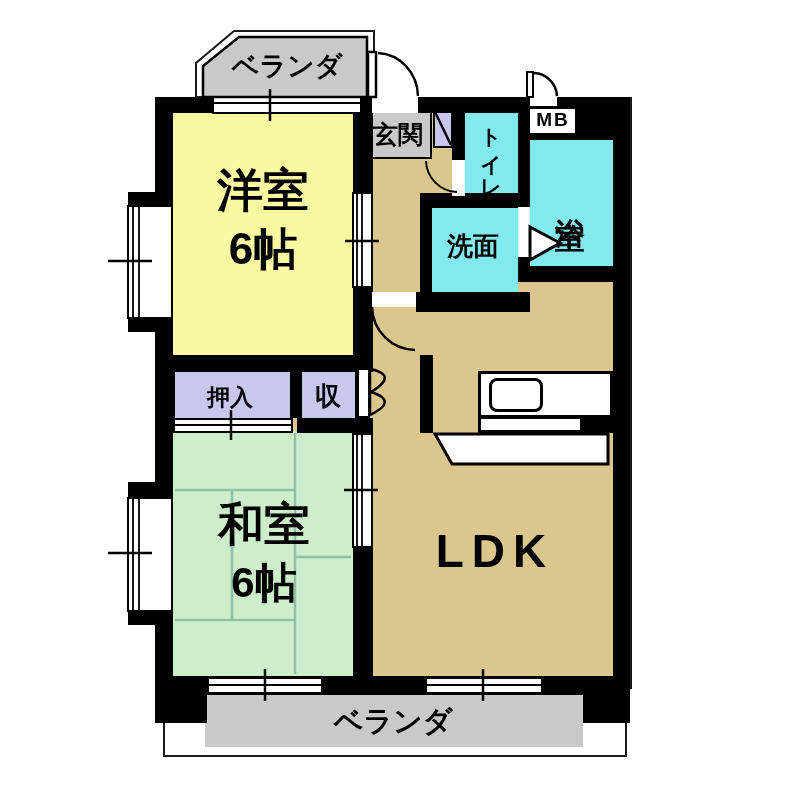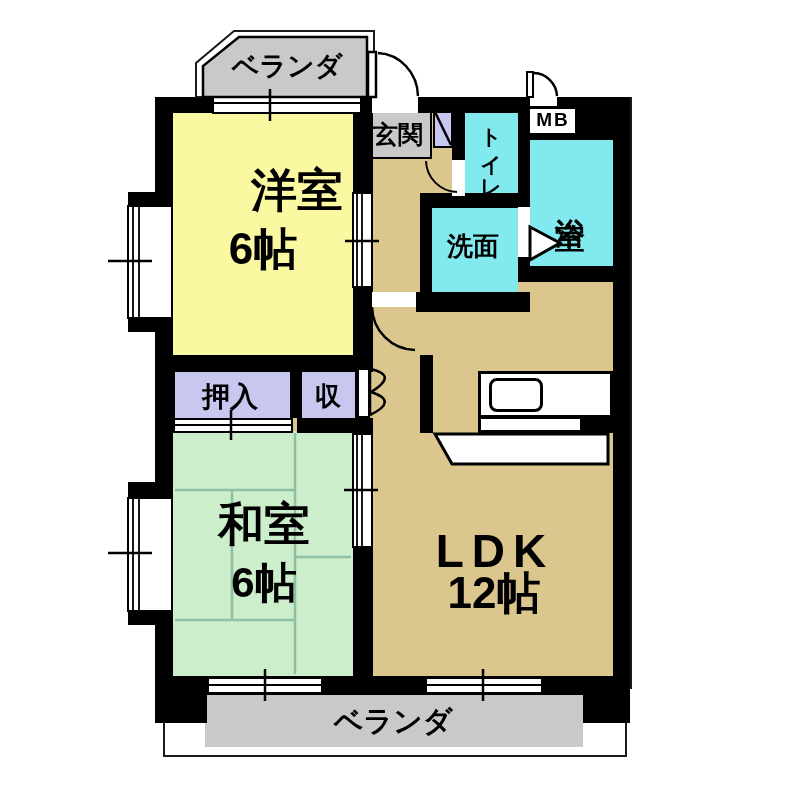--- a/index.html
+++ b/index.html
@@ -118,29 +118,28 @@
     <path d="M427,685 H541" stroke="#000" stroke-width="2" fill="none"></path>
     <path d="M483,669 V701" stroke="#000" stroke-width="2.5" fill="none"></path>
     <path d="M133,207 V317 M139,207 V317" stroke="#000" stroke-width="1.8" fill="none"></path>
     <path d="M108,261 H152" stroke="#000" stroke-width="2.5" fill="none"></path>
     <path d="M133,497 V610 M139,497 V610" stroke="#000" stroke-width="1.8" fill="none"></path>
     <path d="M108,553 H152" stroke="#000" stroke-width="2.5" fill="none"></path>
 
     <path d="M295,433 V674 M175,490 H295 M232,491 V619 M175,620 H295 M295,557 H351" stroke="#8FBFA4" stroke-width="2.5" fill="none"></path>
   </svg>
 
-  <div class="lbl" style="left:263px;top:190px;font-size:46px;margin-left:34px;">洋室</div>
+  <div class="lbl" style="left:263px;top:190px;font-size:46px;">洋室</div>
   <div class="lbl" style="left:263px;top:249px;font-size:44px;">6帖</div>
   <div class="lbl" style="left:264px;top:524px;font-size:46px;">和室</div>
   <div class="lbl" style="left:264px;top:583px;font-size:42px;">6帖</div>
   <div class="lbl" style="left:495px;top:531px;font-size:46px;letter-spacing:8px;margin-top:20px;">LDK</div>
-  <div class="lbl" style="left:494px;top:593px;font-size:44px;">12帖</div>
   <div class="lbl" style="left:287px;top:66px;font-size:27px;">ベランダ</div>
   <div class="lbl" style="left:393px;top:721px;font-size:29px;">ベランダ</div>
   <div class="lbl" style="left:398px;top:134px;font-size:25px;">玄関</div>
   <div class="lbl vert" style="left:491px;top:152px;font-size:21px;">トイレ</div>
   <div class="lbl" style="left:473px;top:249px;font-size:26px;font-family:Liberation Mono, monospace;">洗面</div>
   <div class="lbl vert" style="left:570px;top:196px;font-size:30px;">浴室</div>
-  <div class="lbl" style="left:230px;top:397px;font-size:28px;">押入</div>
+  <div class="lbl" style="left:230px;top:397px;font-size:23px;">押入</div>
   <div class="lbl" style="left:328px;top:397px;font-size:26px;">収</div>
   <div class="lbl" style="left:553px;top:120px;font-size:19px;letter-spacing:2px;">MB</div>
 
 </div>
 
 </body></html>

